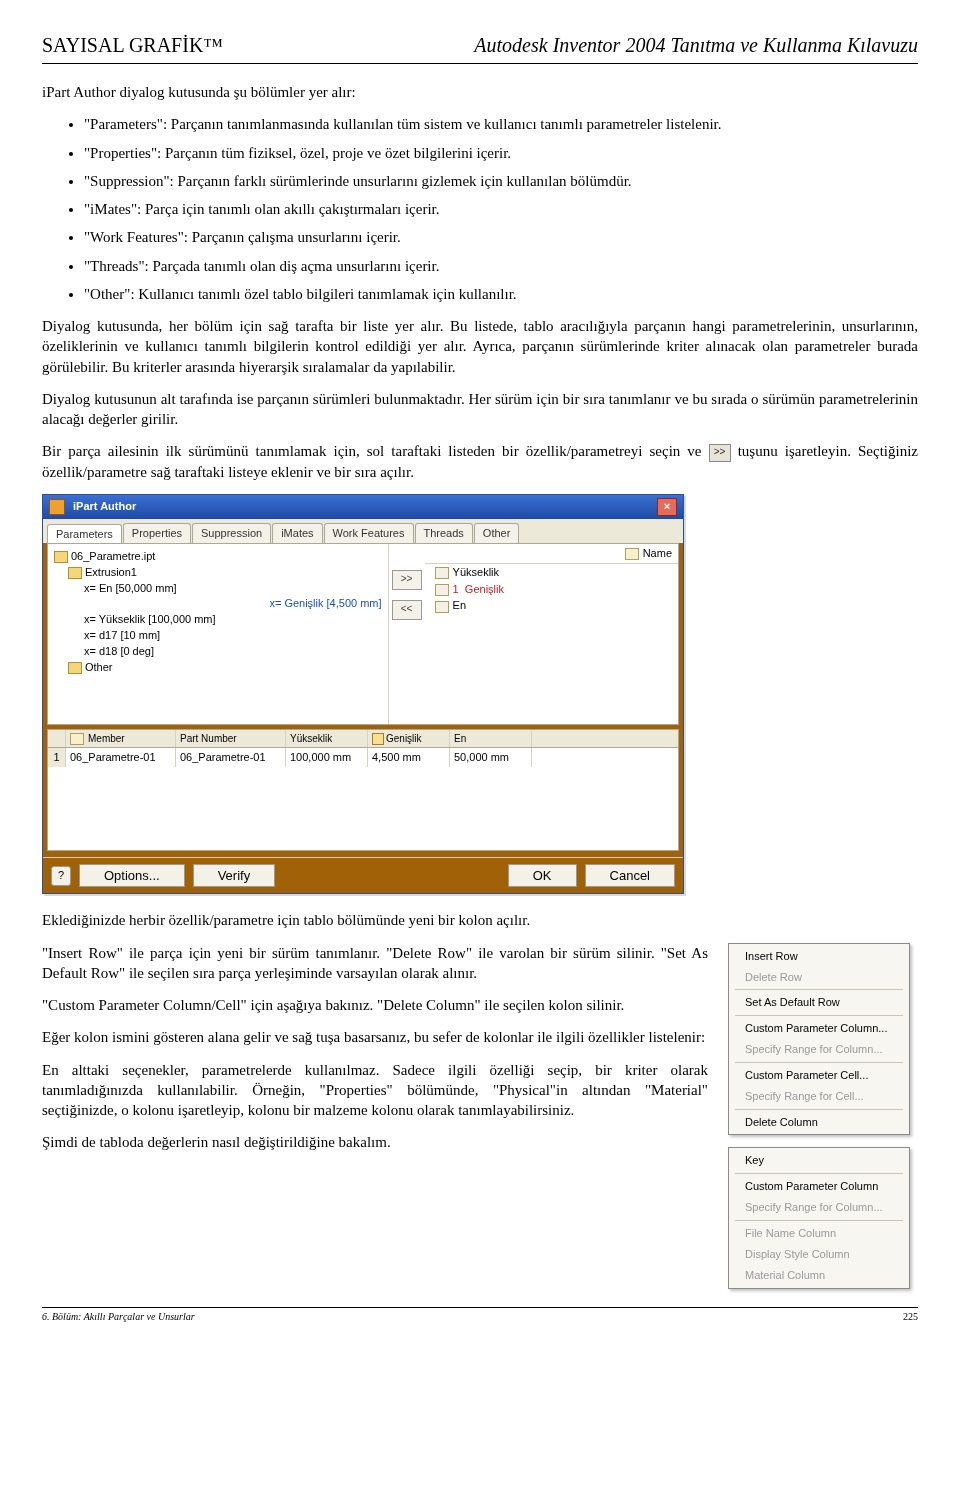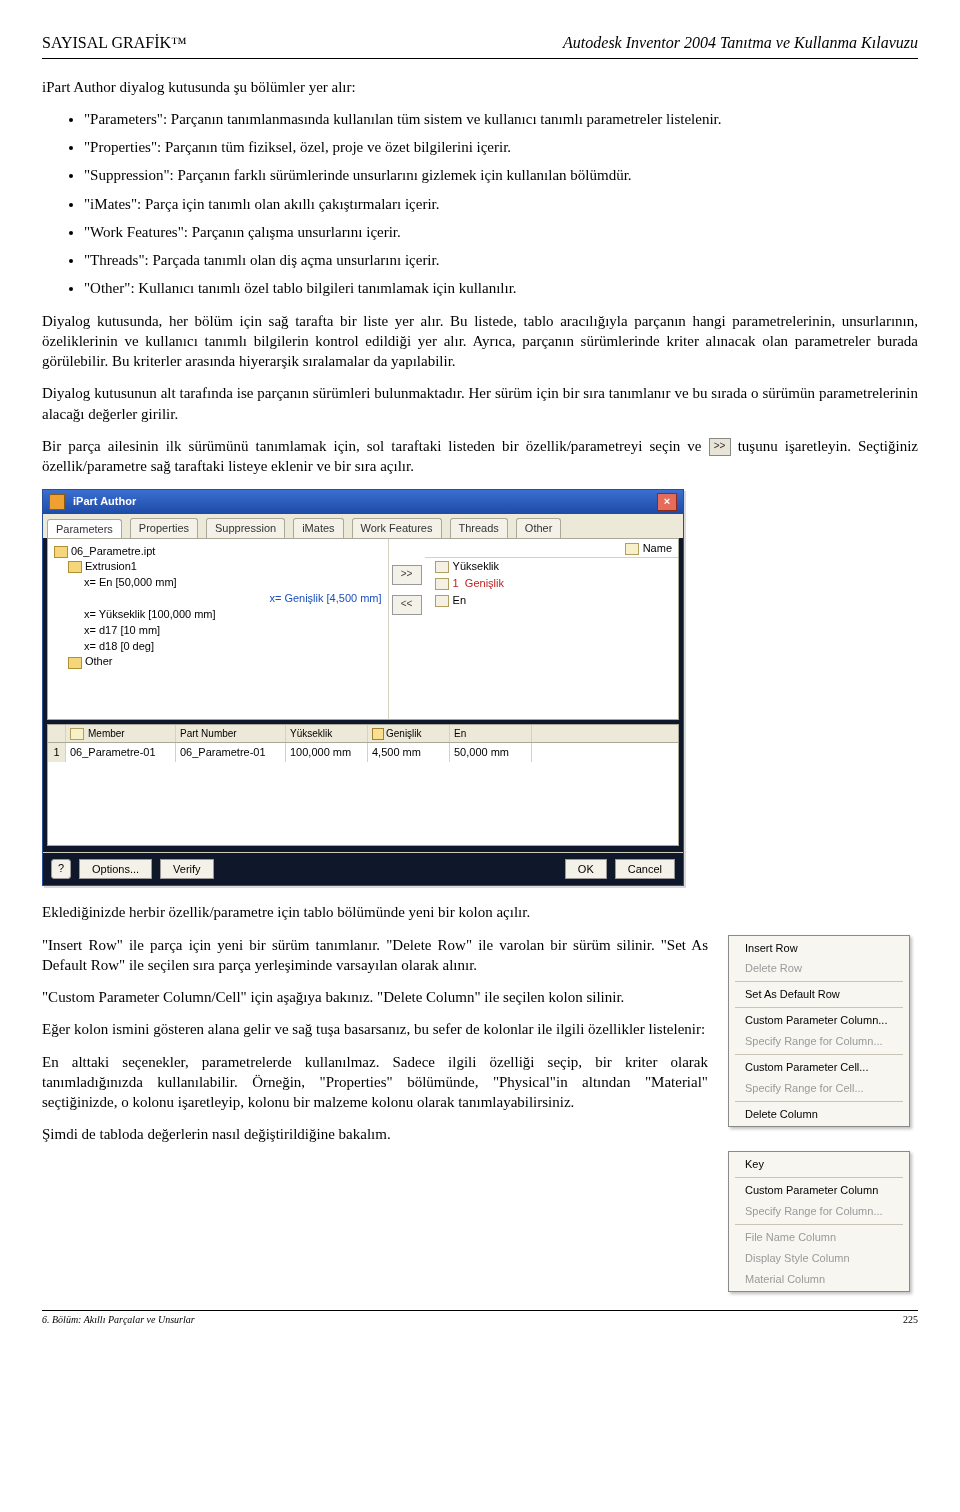--- a/index.html
+++ b/index.html
@@ -5,56 +5,56 @@
   body {
     font-family: "Times New Roman", Times, serif;
     font-size: 15px;
     color: #000;
     margin: 0;
     padding: 32px 42px 24px 42px;
     width: 960px;
     box-sizing: border-box;
     line-height: 1.35;
   }
-  .top-bar { display:flex; justify-content:space-between; font-size:16px; margin-bottom:4px;}
+  .top-bar { display:flex; justify-content:space-between; font-size:20px; margin-bottom:4px;}
   .top-right { font-style: italic; }
   hr.rule { border:none; border-top:1px solid #000; margin:2px 0 18px 0;}
   hr.rule2 { border:none; border-top:1px solid #000; margin:18px 0 2px 0;}
   .para { margin:0 0 12px 0; text-align:justify;}
   ul.bullets { margin:0 0 12px 0; padding-left:42px;}
   ul.bullets li { margin-bottom:8px; text-align:justify;}
   .inline-icon {
     display:inline-block; width:20px; height:16px; background:#e8e4d8;
     border:1px solid #888; vertical-align:middle; text-align:center;
     font-size:10px; line-height:14px; color:#333; font-family:Arial,sans-serif;
   }
 
   
   .dialog {
     font-family: Tahoma, Arial, sans-serif;
     font-size:11px;
     width:640px;
     border:1px solid #2a4f9a;
-    background:#0f172a;
+    background:#a16207;
     margin:6px 0 16px 0;
     box-shadow: 2px 2px 0 rgba(0,0,0,0.15);
   }
   .dlg-title {
     background: linear-gradient(#3b6fd1,#1d4aa7);
     color:#fff; padding:3px 6px; display:flex; align-items:center;
     justify-content:space-between; font-weight:bold;
   }
   .dlg-title .cube {
     width:14px;height:14px;background:#f0a030;border:1px solid #8a5a10;margin-right:5px;display:inline-block;vertical-align:middle;
   }
   .dlg-close {
     width:18px;height:16px;background:#e76b5a;border:1px solid #8a2a1a;
     color:#fff;text-align:center;line-height:14px;font-weight:bold;font-size:11px;
   }
-  .tabs { display:flex; background:#ece9d8; padding:4px 4px 0 4px; gap:7px;}
+  .tabs { display:flex; background:#ece9d8; padding:4px 4px 0 4px; gap:0;}
   .tab {
     background:#f4f2e8; border:1px solid #aca899; border-bottom:none;
     padding:2px 8px; margin-right:1px; border-radius:3px 3px 0 0;
     color:#333;
   }
   .tab.active { background:#fff; font-weight:normal; position:relative; top:1px;}
   .tab-body {
     background:#fff; border:1px solid #aca899; margin:0 4px 4px 4px;
     height:180px; display:flex; position:relative;
   }
@@ -99,21 +99,21 @@
   .c1{width:110px;} .c2{width:110px;} .c3{width:82px;}
   .c4{width:82px;} .c5{width:82px;}
   .grid-row{display:flex;background:#fff;font-size:11px;}
   .key-col{display:inline-block;width:10px;height:10px;background:#f8e090;border:1px solid #a08030;vertical-align:middle;margin-right:2px;}
 
   .dlg-footer{
     display:flex; justify-content:space-between; align-items:center;
     padding:6px 8px; border-top:1px solid #cfccbb;
   }
   .dlg-footer .left{display:flex;gap:8px;align-items:center;}
-  .fbtn{border:1px solid #999;background:#f4f2e8;padding:2px 12px;font-size:11px;}
+  .fbtn{border:1px solid #999;background:#f4f2e8;padding:2px 24px;font-size:13px;}
   .qicon{width:18px;height:18px;border:1px solid #999;background:#f4f2e8;border-radius:3px;text-align:center;line-height:16px;}
 
   
   .ctx-menu {
     font-family: Tahoma, Arial, sans-serif;
     font-size:11px;
     background:#f7f6f1;
     border:1px solid #8a8a8a;
     width:176px;
     box-shadow:2px 2px 3px rgba(0,0,0,0.25);
@@ -234,21 +234,21 @@
 
 <div class="two-col">
   <div class="left-col">
     <p class="para">"Insert Row" ile parça için yeni bir sürüm tanımlanır. "Delete Row" ile varolan bir sürüm silinir. "Set As Default Row" ile seçilen sıra parça yerleşiminde varsayılan olarak alınır.</p>
     <p class="para">"Custom Parameter Column/Cell" için aşağıya bakınız. "Delete Column" ile seçilen kolon silinir.</p>
     <p class="para">Eğer kolon ismini gösteren alana gelir ve sağ tuşa basarsanız, bu sefer de kolonlar ile ilgili özellikler listelenir:</p>
     <p class="para">En alttaki seçenekler, parametrelerde kullanılmaz. Sadece ilgili özelliği seçip, bir kriter olarak tanımladığınızda kullanılabilir. Örneğin, "Properties" bölümünde, "Physical"in altından "Material" seçtiğinizde, o kolonu işaretleyip, kolonu bir malzeme kolonu olarak tanımlayabilirsiniz.</p>
     <p class="para">Şimdi de tabloda değerlerin nasıl değiştirildiğine bakalım.</p>
   </div>
   <div style="width:190px;">
-    <div class="ctx-menu" style="margin-bottom:24px;">
+    <div class="ctx-menu" style="margin-bottom:12px;">
       <div class="ctx-item">Insert Row</div>
       <div class="ctx-item disabled">Delete Row</div>
       <div class="ctx-sep"></div>
       <div class="ctx-item">Set As Default Row</div>
       <div class="ctx-sep"></div>
       <div class="ctx-item">Custom Parameter Column...</div>
       <div class="ctx-item disabled">Specify Range for Column...</div>
       <div class="ctx-sep"></div>
       <div class="ctx-item">Custom Parameter Cell...</div>
       <div class="ctx-item disabled">Specify Range for Cell...</div>

